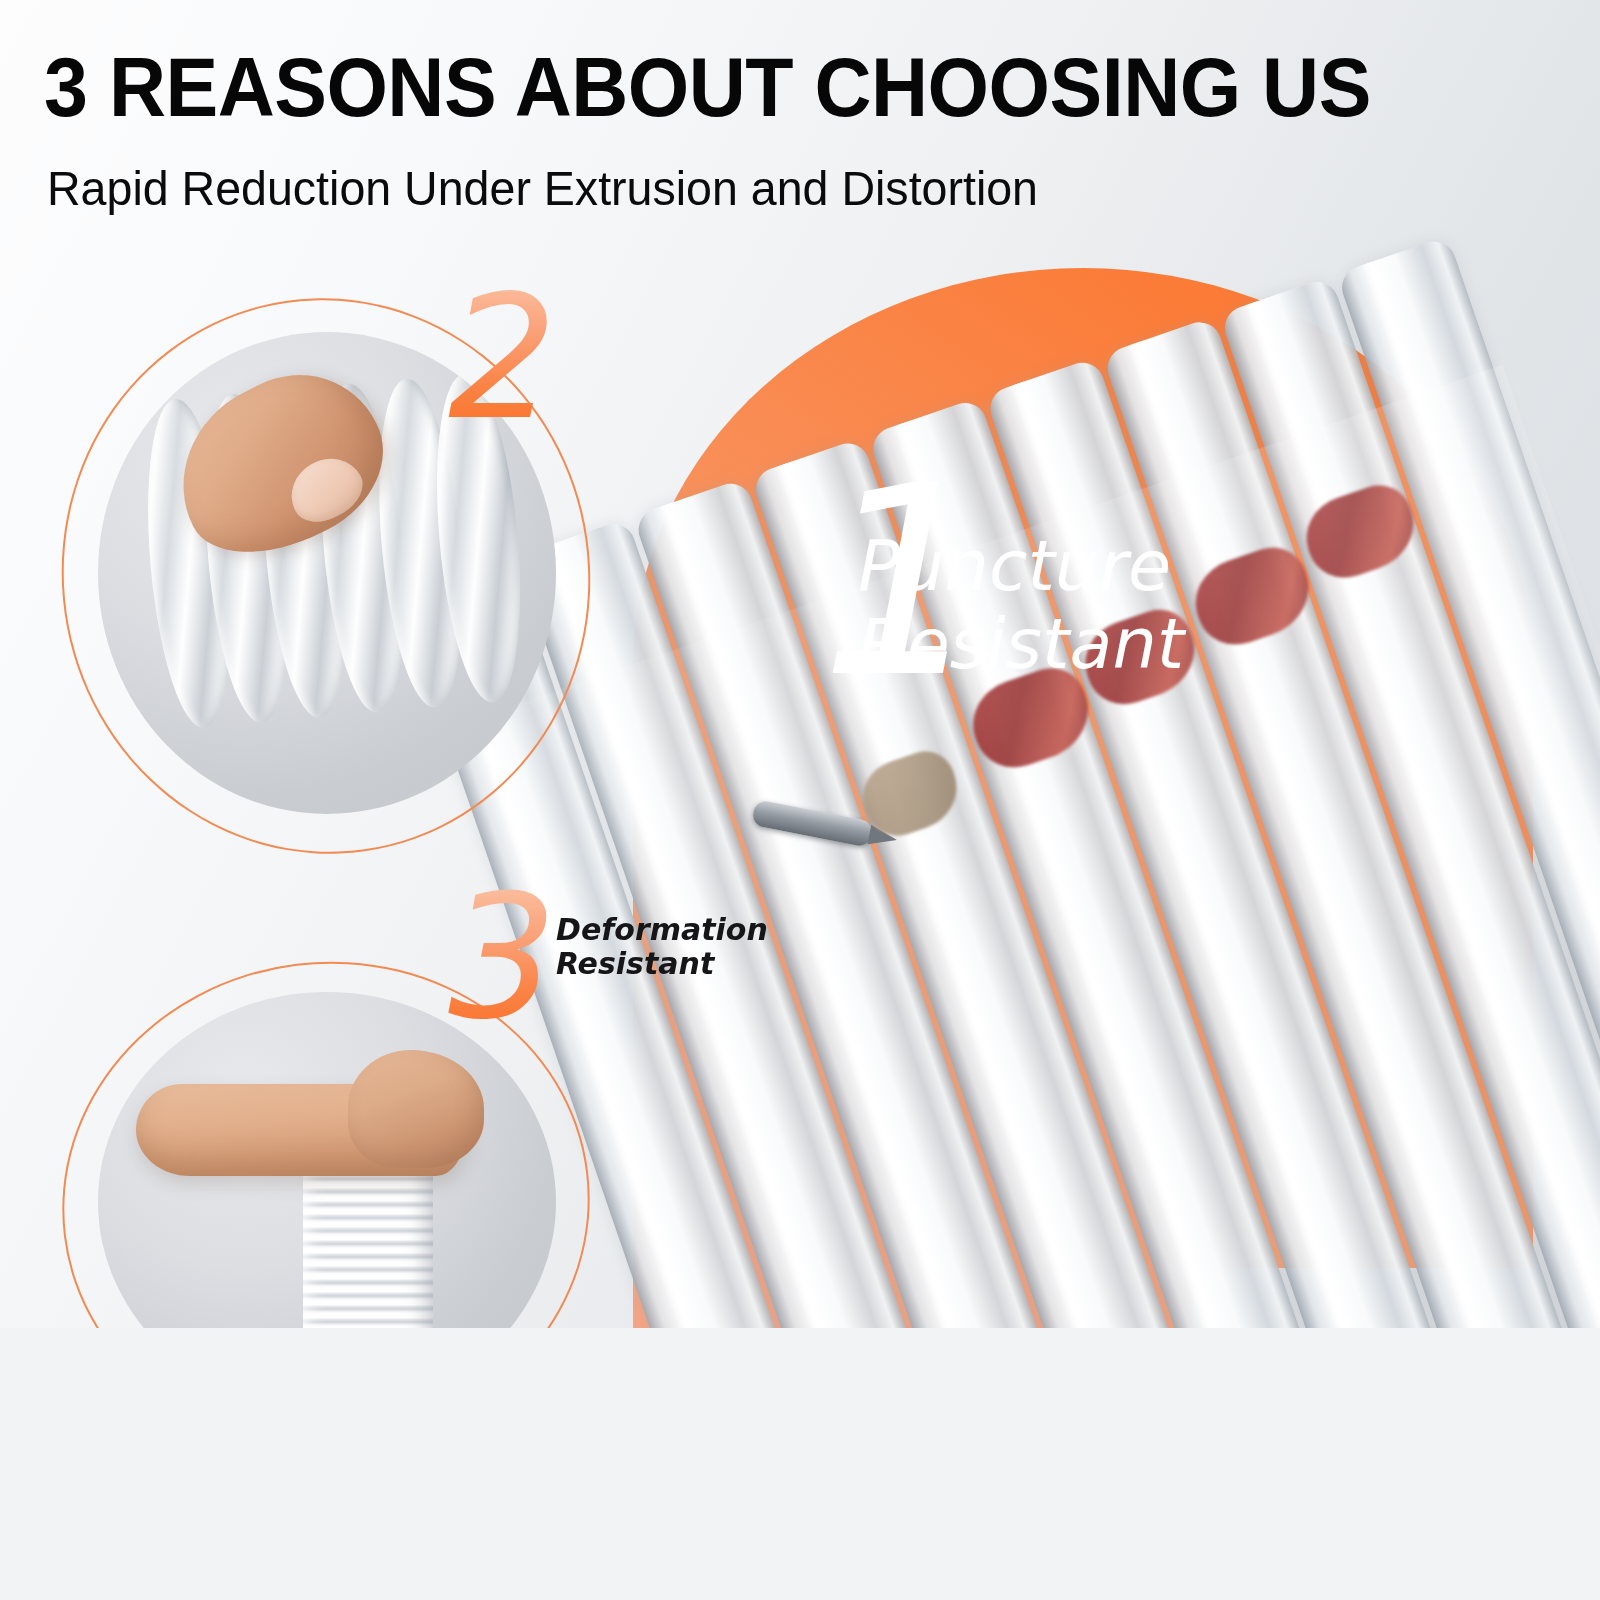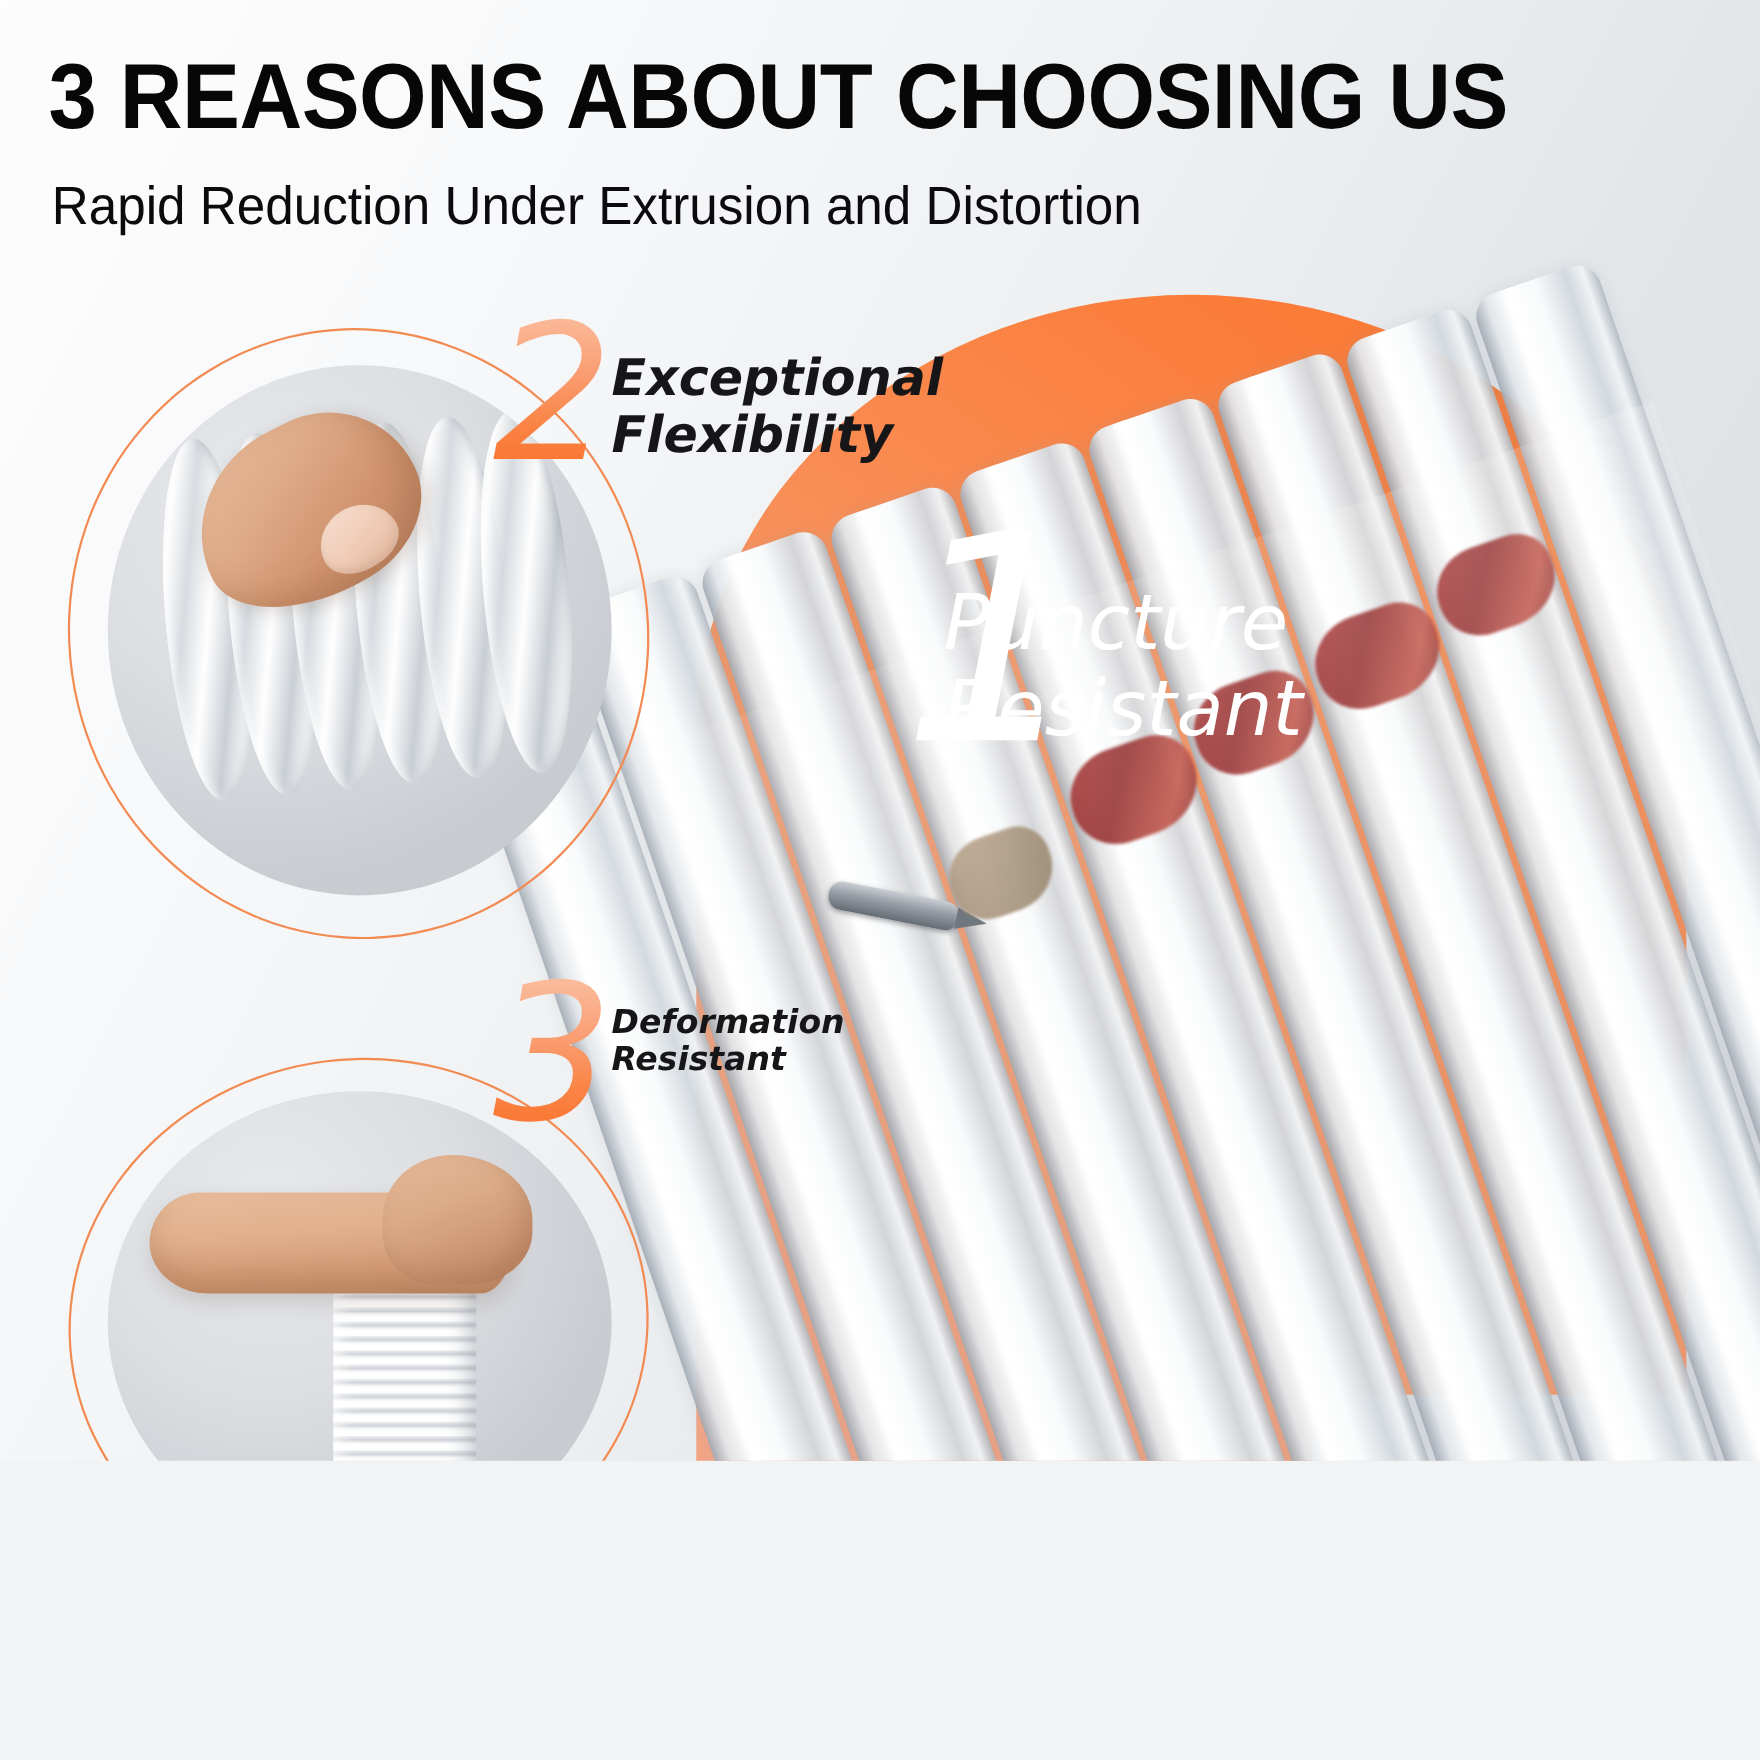--- a/index.html
+++ b/index.html
@@ -264,18 +264,16 @@
     </div>
     <div class="ring"></div>
   </div>
 
   <div class="num num-1">1</div>
   <div class="num num-2">2</div>
   <div class="num num-3">3</div>
 
   <div class="cap cap-1">Puncture
 Resistant</div>
-  <div class="cap cap-2">Exceptional
-Flexibility</div>
   <div class="cap cap-3">Deformation
 Resistant</div>
 
 </div>
 
 </body></html>

